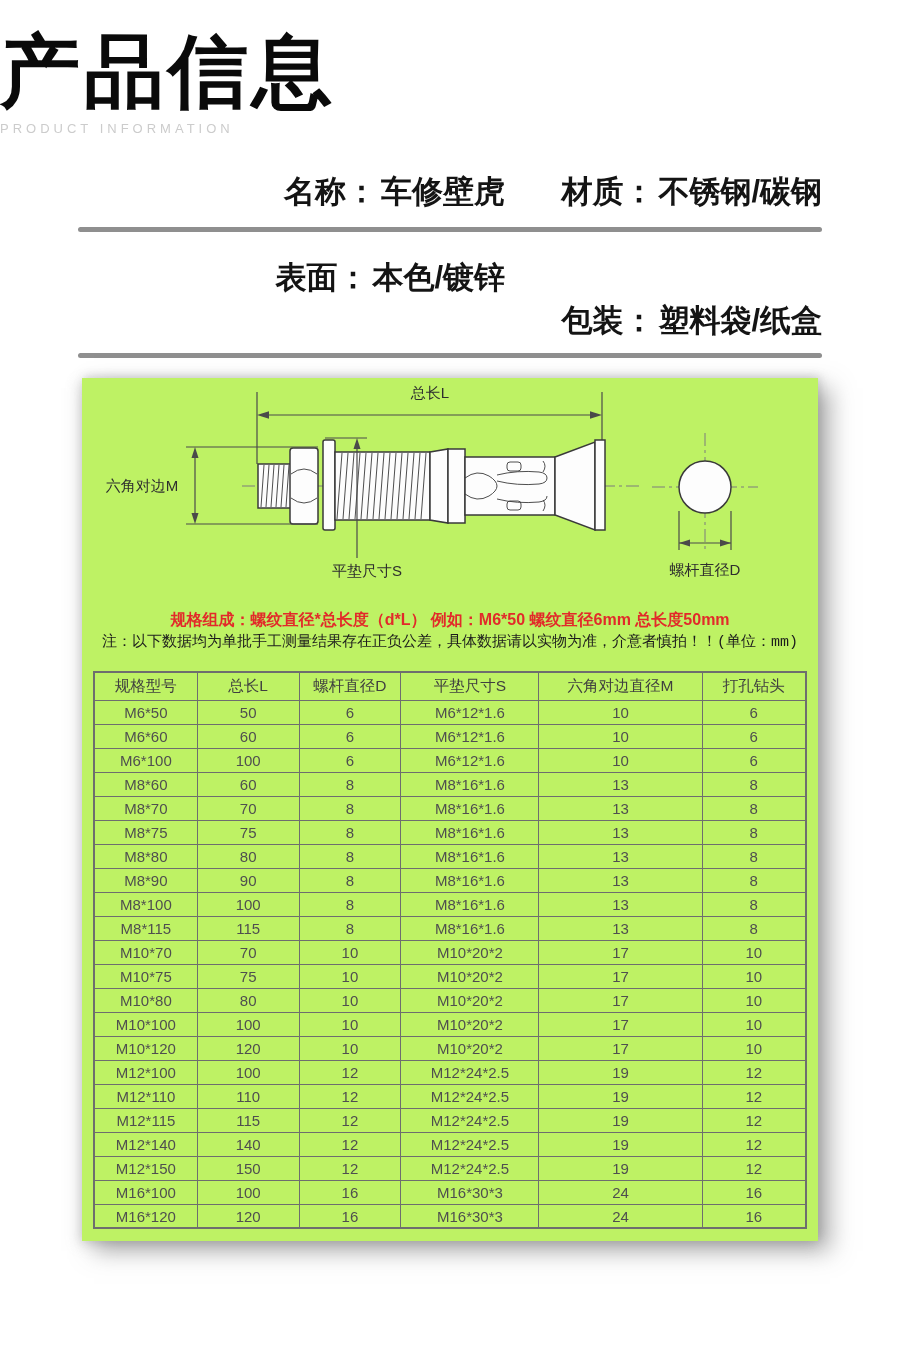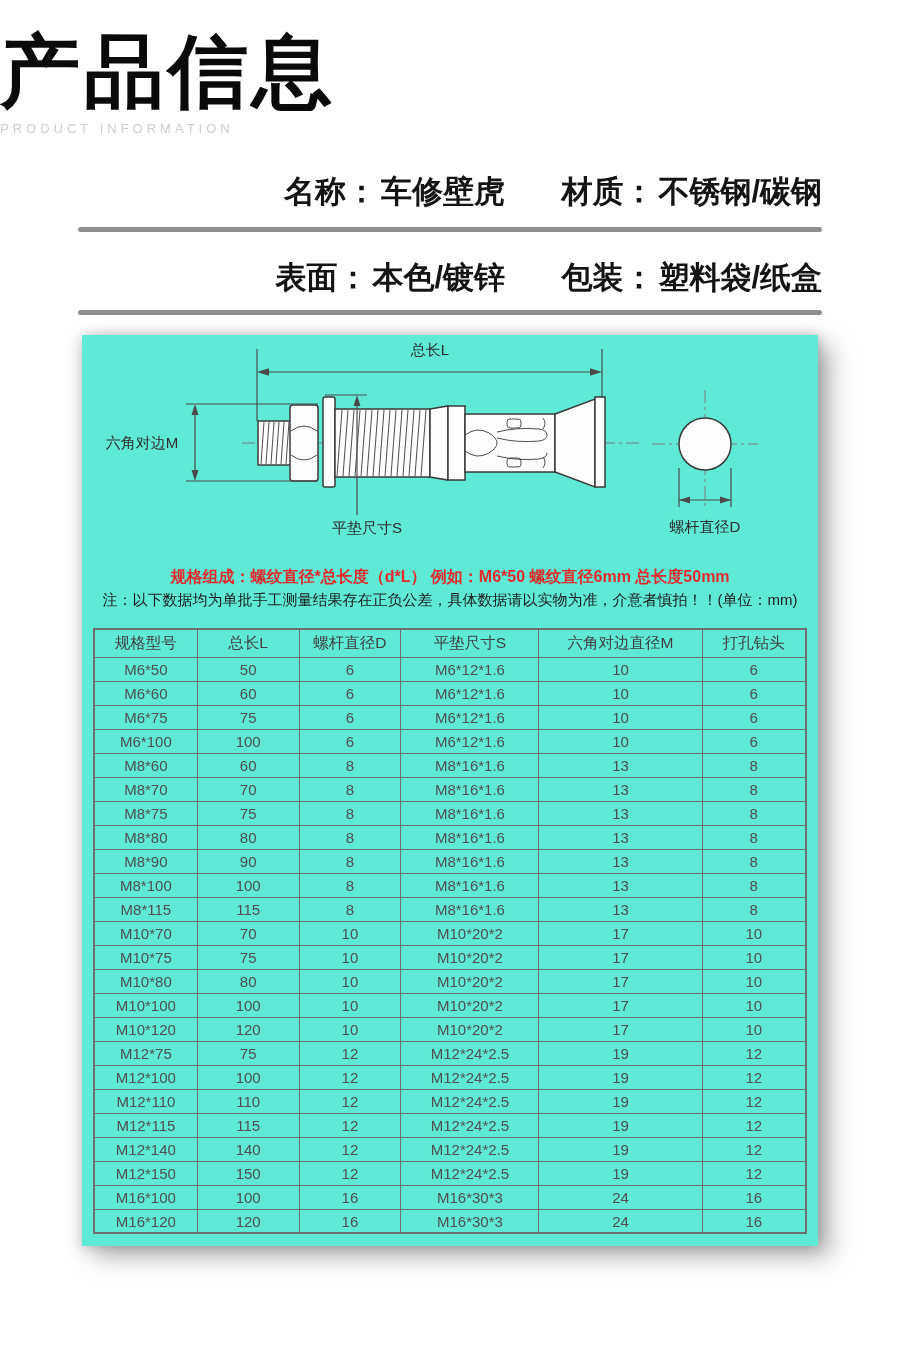--- a/index.html
+++ b/index.html
@@ -32,37 +32,37 @@
   .info-row {
     display:flex;
     padding:0 78px;
     font-size:31px;
     font-weight:600;
     color:#141414;
     line-height:43px;
     text-align:right;
   }
   .info-row.first { margin-top:34px; }
-  .info-row.second { margin-top:24px; }
+  .info-row.second { margin-top:24px;flex-direction:column; }
   .info-item.left { width:427px; }
   .info-item.right { flex:1; }
   .info-label { margin-right:4px; }
   .divider {
     height:5px;
     margin:14px 78px 0;
     background:#8f8f8f;
     border-radius:3px;
   }
   .divider.second { margin-top:11px; }
 
   
   .card {
     width:736px;
     margin:20px auto 0;
-    background:#5eead4;
+    background:#bef264;
     padding:0 11px 12px;
     box-shadow: 12px 10px 22px rgba(95,95,95,0.50),
                 2px -2px 9px rgba(130,130,130,0.28),
                 -4px 4px 12px rgba(150,150,150,0.25);
   }
   .diagram-wrap { width:736px; margin-left:-11px; }
   .diagram-wrap svg { display:block; }
 
   .spec-line {
     text-align:center;
@@ -71,20 +71,21 @@
     color:#e22a2a;
     line-height:20px;
   }
   .disclaimer {
     text-align:center;
     font-size:15px;
     font-weight:500;
     color:#1c1c1c;
     line-height:19px;
     margin-top:3px;
+    font-family:Liberation Mono, monospace;
   }
 
   
   table.spec-table {
     width:100%;
     margin-top:19px;
     border-collapse:collapse;
     table-layout:fixed;
   }
   .spec-table th, .spec-table td {
@@ -276,28 +277,20 @@
         </tr>
         <tr>
           <td>M6*60</td>
           <td>60</td>
           <td>6</td>
           <td>M6*12*1.6</td>
           <td>10</td>
           <td>6</td>
         </tr>
         <tr>
-          <td>M6*75</td>
-          <td>75</td>
-          <td>6</td>
-          <td>M6*12*1.6</td>
-          <td>10</td>
-          <td>6</td>
-        </tr>
-        <tr>
           <td>M6*100</td>
           <td>100</td>
           <td>6</td>
           <td>M6*12*1.6</td>
           <td>10</td>
           <td>6</td>
         </tr>
         <tr>
           <td>M8*60</td>
           <td>60</td>
@@ -386,28 +379,20 @@
           <td>17</td>
           <td>10</td>
         </tr>
         <tr>
           <td>M10*120</td>
           <td>120</td>
           <td>10</td>
           <td>M10*20*2</td>
           <td>17</td>
           <td>10</td>
-        </tr>
-        <tr>
-          <td>M12*75</td>
-          <td>75</td>
-          <td>12</td>
-          <td>M12*24*2.5</td>
-          <td>19</td>
-          <td>12</td>
         </tr>
         <tr>
           <td>M12*100</td>
           <td>100</td>
           <td>12</td>
           <td>M12*24*2.5</td>
           <td>19</td>
           <td>12</td>
         </tr>
         <tr>

